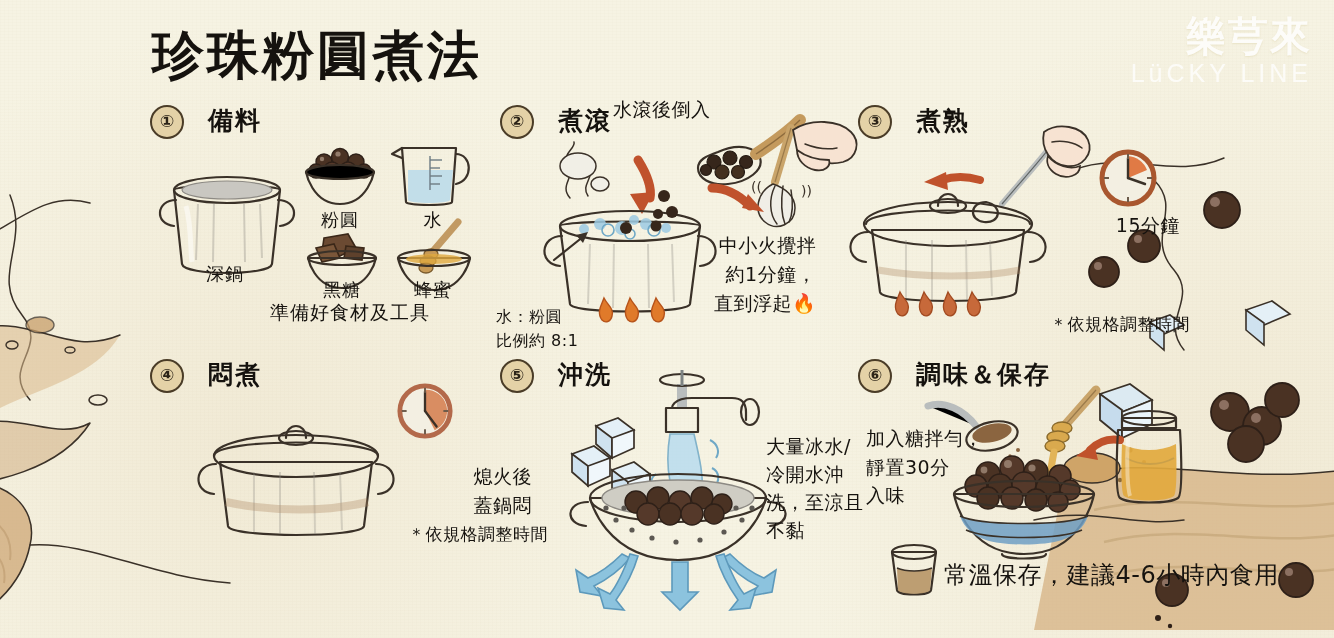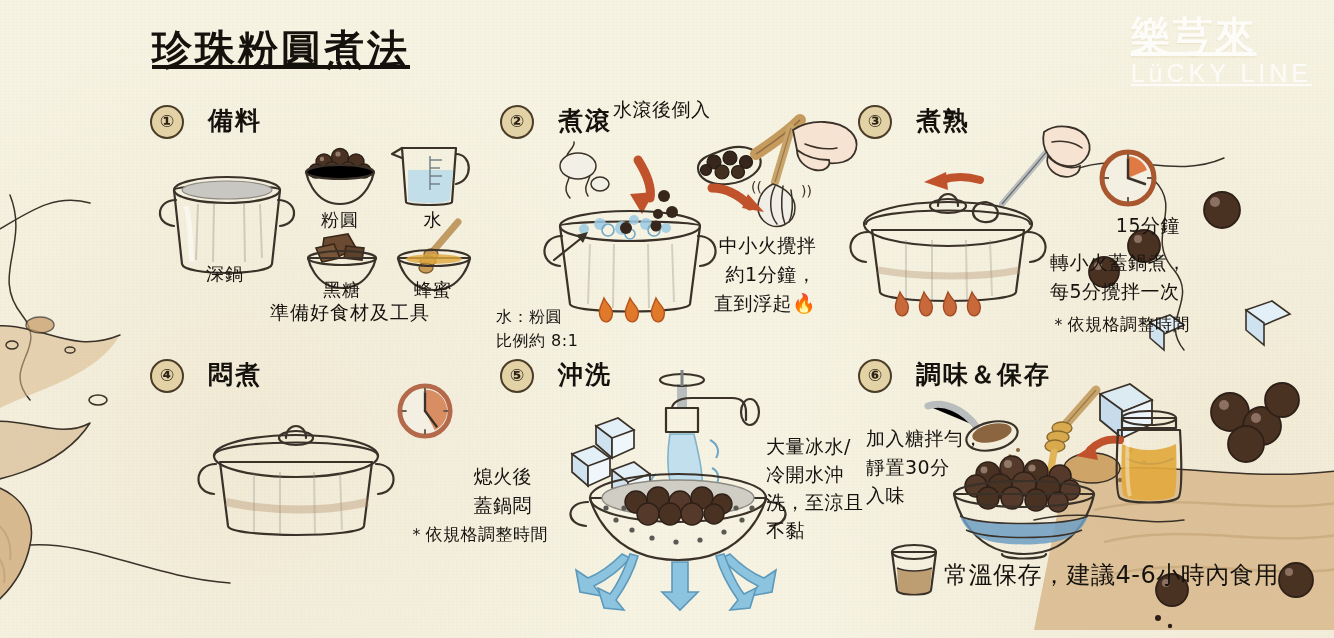--- a/index.html
+++ b/index.html
@@ -16,31 +16,31 @@
       #f6f3e3;}
   
   .grain{position:absolute;inset:0;pointer-events:none;opacity:.5;
     background-image:
       repeating-linear-gradient(0deg, rgba(180,160,120,.05) 0 1px, rgba(0,0,0,0) 1px 3px),
       repeating-linear-gradient(90deg, rgba(180,160,120,.04) 0 1px, rgba(0,0,0,0) 1px 4px);}
 
   .deco{position:absolute;pointer-events:none;}
 
   
-  .logo{position:absolute;right:22px;top:16px;text-align:left;color:#fff;text-decoration:underline;}
+  .logo{position:absolute;right:22px;top:16px;text-align:right;color:#fff;}
   .logo-cn{font-size:40px;font-weight:bold;letter-spacing:2px;line-height:1;
            color:#ffffff;opacity:.82;text-shadow:0 1px 2px rgba(220,210,170,.6);}
   .logo-en{font-size:25px;letter-spacing:4px;line-height:1.25;margin-top:2px;
            color:#ffffff;opacity:.78;}
 
   
   .title-wrap{position:absolute;left:148px;top:26px;}
-  .title{font-size:40px;font-weight:bold;letter-spacing:3px;line-height:1.15;
+  .title{font-size:52px;font-weight:bold;letter-spacing:3px;line-height:1.15;
          font-family:"DejaVu Sans","Liberation Sans",sans-serif;color:#15120e;
-         position:relative;display:inline-block;padding:0 6px 4px 4px;text-decoration:underline;}
+         position:relative;display:inline-block;padding:0 6px 4px 4px;}
   .title::after{content:"";position:absolute;left:0;right:-6px;bottom:-2px;height:9px;
          background:linear-gradient(90deg,rgba(207,176,113,.1),rgba(207,176,113,.85) 12%,rgba(207,176,113,.9) 88%,rgba(207,176,113,.15));
          border-radius:5px;z-index:-1;}
 
   
   .step-head{position:absolute;display:flex;align-items:center;gap:10px;}
   .step-num{width:30px;height:30px;border-radius:50%;
       background:#e4d2a7;border:2px solid #4a3c27;
       display:flex;align-items:center;justify-content:center;
       font-size:17px;font-weight:bold;color:#2c2418;line-height:1;}
@@ -388,22 +388,20 @@
     <path d="M30 30 L30 10" stroke="#3a3128" stroke-width="2.4" stroke-linecap="round"></path>
     <path d="M30 30 L47 36" stroke="#3a3128" stroke-width="2.4" stroke-linecap="round"></path>
     <g stroke="#6b5a4a" stroke-width="2">
       <path d="M30 6 L30 11"></path>
         <path d="M30 49 L30 54"></path>
         <path d="M6 30 L11 30"></path>
         <path d="M49 30 L54 30"></path>
     </g>
   </svg>
   <div class="txt center" style="left:1080px;top:212px;width:100px;">15分鐘</div>
-  <div class="txt" style="left:1050px;top:248px;line-height:1.5;">轉小火蓋鍋煮，
-每5分攪拌一次</div>
   <div class="txt note" style="left:1050px;top:312px;">＊依規格調整時間</div>
 
   <div class="step-head" style="left:150px;top:358px;">
     <div class="step-num">④</div>
     <div class="step-label">悶煮</div>
   </div>
 
   <svg class="deco" style="left:196px;top:420px;" width="200" height="140" viewBox="0 0 200 140">
     <ellipse cx="100" cy="36" rx="82" ry="21" fill="#e4e3de" class="ink"></ellipse>
     <path d="M18 36 C18 18 182 18 182 36" fill="#eceae4" class="ink"></path>

